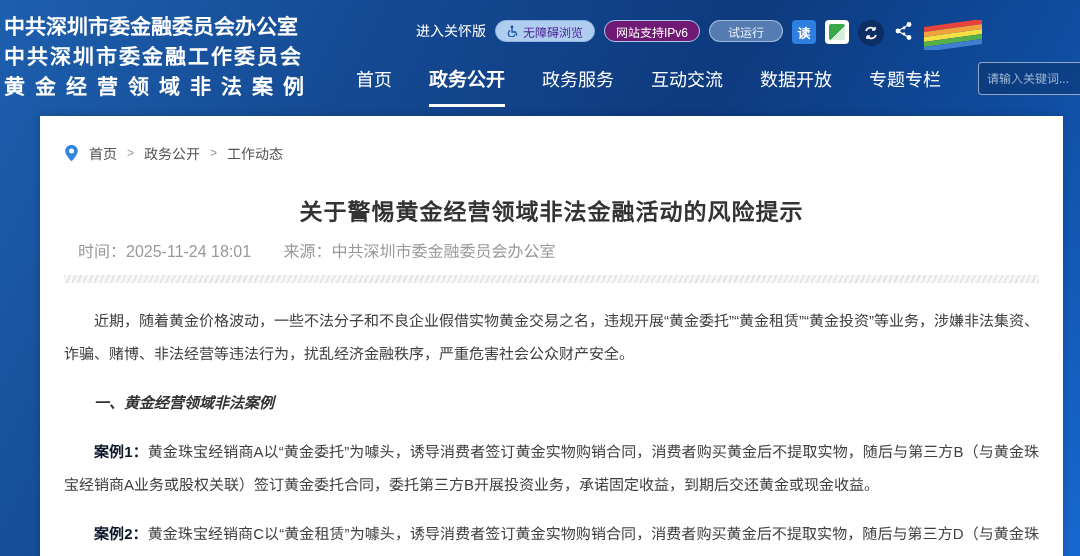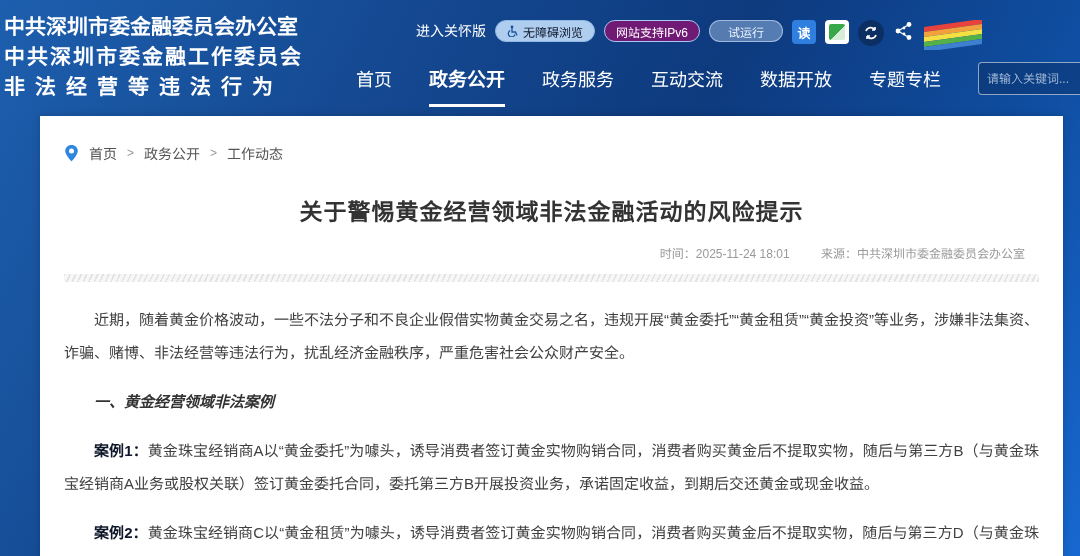--- a/index.html
+++ b/index.html
@@ -14,21 +14,21 @@
   .header { position:absolute; top:0; left:0; width:988px; height:116px; }
   .org-block { position:absolute; left:4px; top:12px; color:#fff; font-weight:bold; cursor:pointer; }
   .org-line { font-size:21px; line-height:30px; white-space:nowrap; }
   .org-line.l2 { letter-spacing:2px; }
   .org-line.l3 { letter-spacing:10px; }
 
   .util-row { position:absolute; top:20px; right:6px; display:flex; gap:9px; }
   .care-link { color:#fff; font-size:14px; cursor:pointer; white-space:nowrap; }
   .pill { display:flex; align-items:center; gap:4px; height:22px; padding:0 11px; border-radius:11px;
           font-size:12px; white-space:nowrap; cursor:pointer; }
-  .pill.b1 { background:#aecdef; color:#0f172a; border:1px solid #8fb8e4; }
+  .pill.b1 { background:#aecdef; color:#4c1d95; border:1px solid #8fb8e4; }
   .pill.b2 { background:#701a75; color:#ffffff; border:1px solid #a9c9ec; }
   .pill.b3 { background:rgba(174,205,240,.45); color:#eaf4ff; border:1px solid rgba(220,236,255,.55); padding:0 18px; }
   .sq-icon { width:24px; height:24px; border-radius:4px; display:flex; align-items:center; justify-content:center; cursor:pointer; }
   .sq-icon.reader { background:#2f7fe0; color:#fff; font-size:13px; font-weight:bold; }
   .sq-icon.gov { background:#fff; }
   .gov-inner { width:16px; height:16px; background:linear-gradient(135deg,#39a84a 0 55%,#d8ecda 55% 100%); border-radius:2px; }
   .circ-icon { width:26px; height:26px; border-radius:50%; background:#0c2f63; display:flex; align-items:center; justify-content:center; cursor:pointer; }
   .city-logo { width:58px; height:30px; position:relative; overflow:hidden; }
   .city-logo .stripe { position:absolute; left:0; width:100%; height:5px; transform:skewY(-8deg); }
 
@@ -44,39 +44,39 @@
 
   
   .card { position:absolute; left:40px; top:116px; width:1023px; height:460px; background:#fff;
           padding:0 24px; box-shadow:0 0 8px rgba(0,0,0,.18); }
   .breadcrumb { display:flex; align-items:center; gap:10px; padding-top:27px; font-size:14px; color:#555; }
   .crumb { cursor:pointer; }
   .crumb.current { cursor:default; }
   .crumb-sep { color:#999; font-size:12px; }
 
   .art-title { text-align:center; font-size:23px; font-weight:bold; color:#333; margin-top:30px; letter-spacing:1px; }
-  .art-meta { text-align:right; font-size:12px; color:#999; margin-top:17px; }
+  .art-meta { text-align:left; font-size:16px; color:#999; margin-top:11px; }
   .art-meta .part { margin:0 14px; }
   .hatch-divider { height:8px; margin-top:13px;
       background:repeating-linear-gradient(115deg,#e2e2e2 0 1.5px,#f7f7f7 1.5px 5px); }
 
   .art-body { margin-top:21px; font-size:15px; color:#404040; line-height:33px; }
   .art-body p { text-indent:2em; margin-bottom:16px; text-align:justify; }
   .art-body .sec-head { font-weight:bold; color:#333;font-style:italic; }
   .art-body b { color:#0f172a; }
 </style>
 </head>
 <body>
 
 <div class="header">
 
   <div class="org-block">
     <div class="org-line l1">中共深圳市委金融委员会办公室</div>
     <div class="org-line l2">中共深圳市委金融工作委员会</div>
-    <div class="org-line l3">非法经营等违法行为</div>
+    <div class="org-line l3">黄金经营领域非法案例</div>
   </div>
 
   <div class="util-row">
     <span class="care-link">进入关怀版</span>
 
     <span class="pill b1">
       <span style="display:flex">
         <svg width="12" height="12" viewBox="0 0 12 12">
             <circle cx="5" cy="2" r="1.4" fill="#17549e"></circle>
             <path d="M5 3.5 L5 7 L8.5 7 L9.8 10" stroke="#17549e" stroke-width="1.3" fill="none" stroke-linecap="round"></path>

